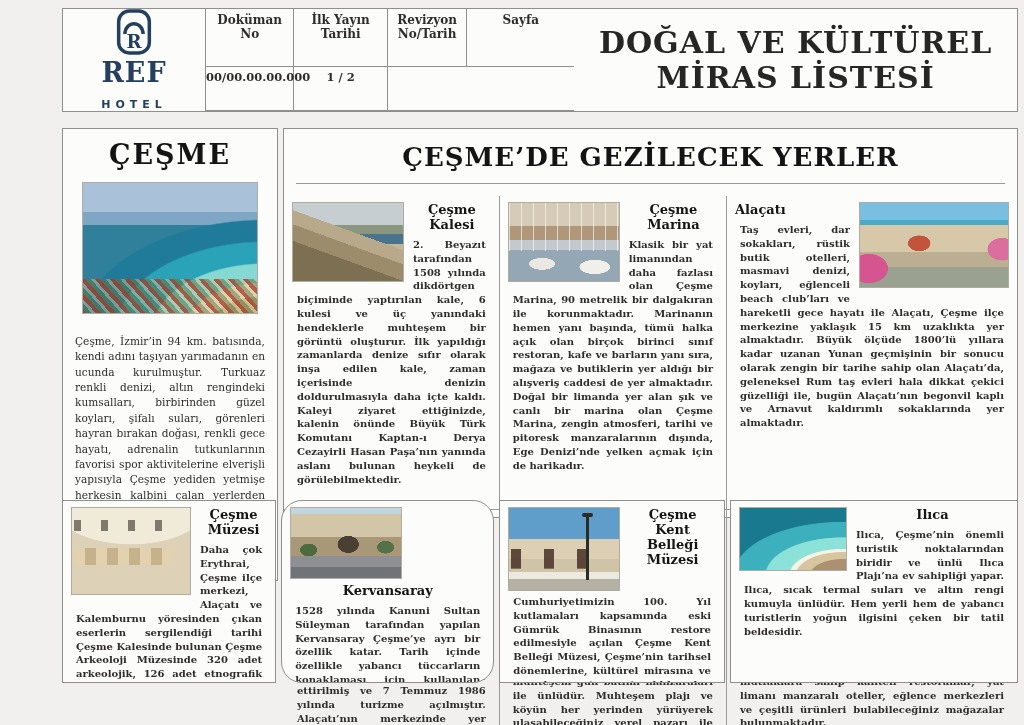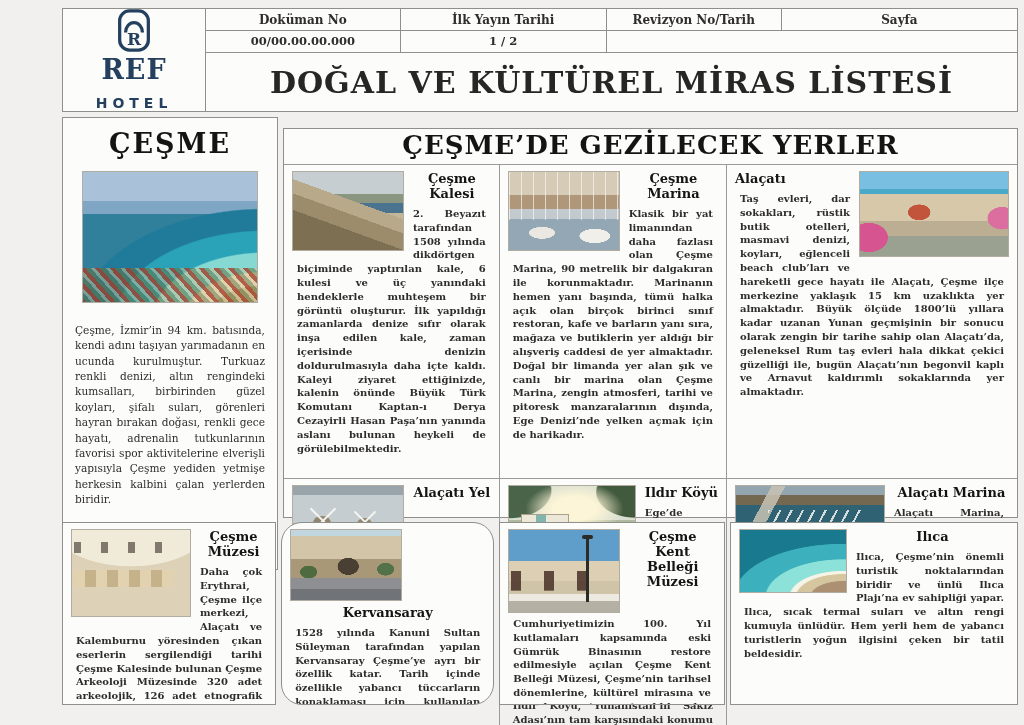--- a/index.html
+++ b/index.html
@@ -6,48 +6,48 @@
   .page{position:relative;width:1024px;height:725px;background:#f1f0ee;overflow:hidden;
         font-family:"DejaVu Serif","Liberation Serif",serif;color:#2e2d2b;}
   .box{position:absolute;background:#fcfcfa;border:1.5px solid #8f8f8c;box-sizing:border-box;}
 
   
   .hdr{top:8px;left:62px;width:956px;height:104px;display:flex;}
   .logo-box{width:142px;border-right:1.5px solid #8f8f8c;display:flex;flex-direction:column;
             align-items:center;justify-content:center;}
   .logo-svg{width:46px;height:48px;display:block;}
   .brand{font-size:27px;font-weight:bold;color:#24405e;letter-spacing:1px;line-height:1;margin-top:4px;}
-  .brand-sub{font-size:14px;font-weight:bold;letter-spacing:5px;color:#24405e;margin-top:12px;
+  .brand-sub{font-size:11px;font-weight:bold;letter-spacing:5px;color:#24405e;margin-top:12px;
              font-family:"DejaVu Sans","Liberation Sans",sans-serif;}
-  .hdr-right{flex:1;display:flex;flex-direction:column;}
+  .hdr-right{flex:1;display:flex;}
   .meta{display:grid;grid-template-columns:24% 25.4% 21.6% 29%;border-bottom:1.5px solid #8f8f8c;}
   .meta-cell{text-align:center;box-sizing:border-box;}
   .meta-cell:not(:nth-child(4n)){border-right:1.2px solid #8f8f8c;}
   .meta-label{font-weight:bold;font-size:12px;padding:4px 0 3px;border-bottom:1.2px solid #8f8f8c;}
   .meta-value{font-weight:bold;font-size:11.5px;padding:3px 0 4px;}
   .doc-title{flex:1;display:flex;align-items:center;justify-content:center;
              font-size:30px;font-weight:bold;letter-spacing:1px;color:#262625;text-align:center;}
 
   
-  .sidebar{top:117px;left:62px;width:216px;height:453px;padding:6px 12px;}
+  .sidebar{top:128px;left:62px;width:216px;height:453px;padding:6px 12px;}
   .sidebar h2{text-align:center;font-size:27px;letter-spacing:2px;margin:4px 0 12px;color:#141414;}
   .sidebar .ph{float:none;width:176px;height:132px;margin:0 auto 10px;display:block;}
   .sidebar p{font-size:10.6px;text-align:justify;line-height:1.45;margin-top:20px;}
 
   
   .main{top:128px;left:283px;width:735px;height:390px;display:flex;flex-direction:column;}
-  .main h2{text-align:center;font-size:26px;letter-spacing:1px;margin:0;padding:1px 0 4px;
+  .main h2{text-align:center;font-size:26px;letter-spacing:1px;margin:12px;padding:1px 0 11px;
            border-bottom:1px solid #9a9a97;color:#141414;}
   .grid{flex:1;display:grid;grid-template-columns:29.3% 31% 39.7%;grid-template-rows:1fr 1fr;}
   .gcell{border-left:1px solid #9a9a97;border-top:1px solid #9a9a97;}
   .gcell:nth-child(3n+1){border-left:none;}
   .gcell:nth-child(-n+3){border-top:none;}
 
   
-  .bottom{position:absolute;top:522px;left:62px;width:956px;height:183px;display:flex;gap:5px;}
+  .bottom{position:absolute;top:500px;left:62px;width:956px;height:183px;display:flex;gap:5px;}
   .bcell{background:#fcfcfa;border:1.5px solid #8f8f8c;box-sizing:border-box;}
   .w1{flex:0 0 22.4%;} .w2{flex:0 0 22.3%;border-radius:21px;} .w3{flex:0 0 23.6%;} .w4{flex:1;}
 
   
   .cell{padding:4px 8px;overflow:hidden;box-sizing:border-box;}
   .cell h3{font-size:13px;margin:2px 0 6px;text-align:center;color:#141414;}
   .cell p{font-size:10px;line-height:1.38;text-align:justify;margin:5px;font-weight:bold;}
   .ph{position:relative;overflow:hidden;float:left;width:112px;height:80px;
       margin:2px 9px 4px 0;border:1px solid #b1aca1;box-sizing:border-box;}
   .img-right .ph{float:right;margin:2px 0 4px 9px;}

